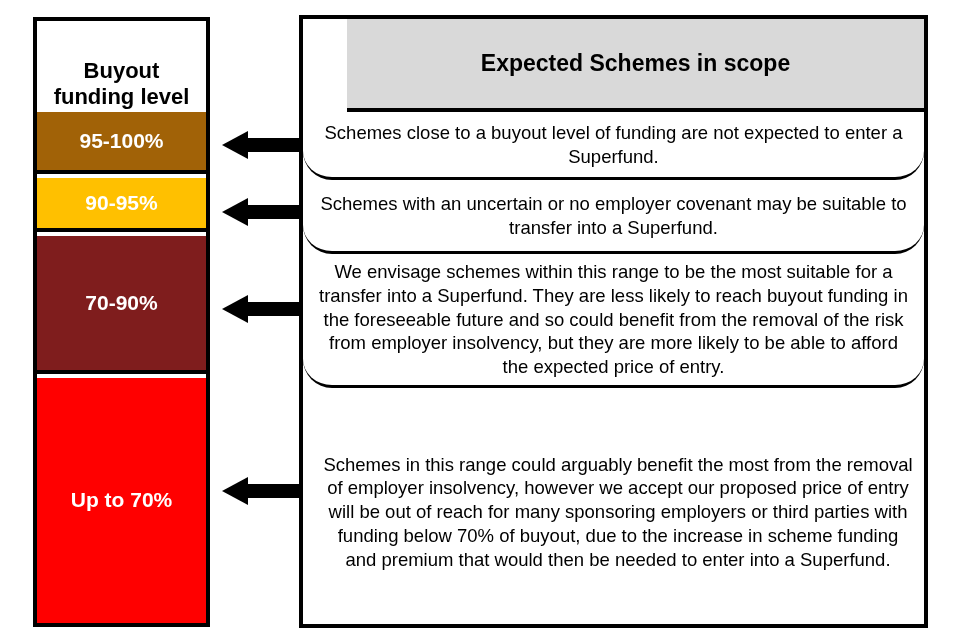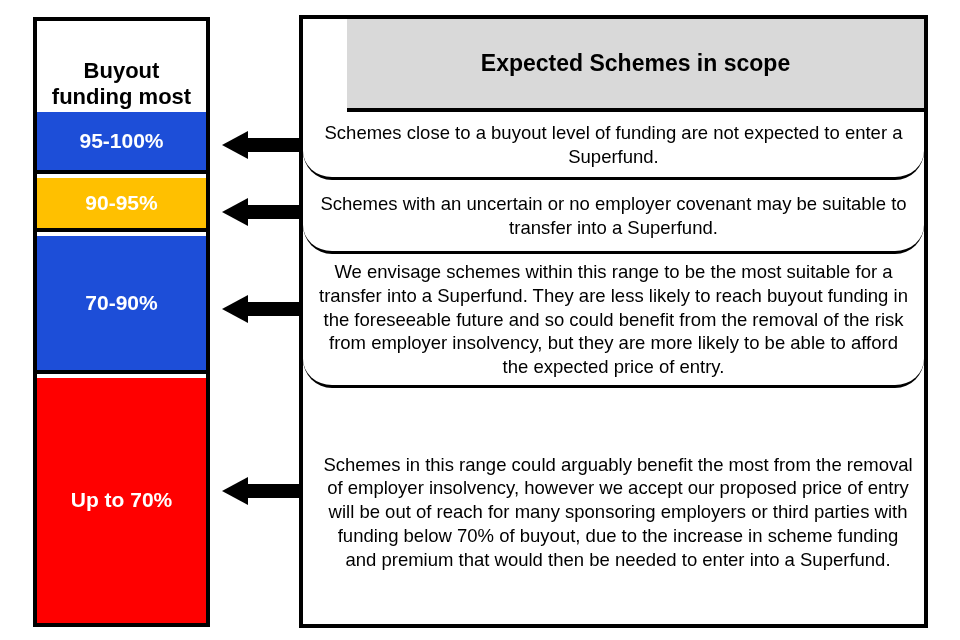--- a/index.html
+++ b/index.html
@@ -51,37 +51,37 @@
     height: 91px;
     background: #ffffff;
     color: #000000;
     font-size: 22px;
     border-bottom: 4px solid #000000;
     margin-top: 19px;
   }
   .scale-black {
     top: 91px;
     height: 62px;
-    background: #1d4ed8;
+    background: #a16207;
     color: #ffffff;
     font-size: 21px;
     border-bottom: 4px solid #000000;
   }
   .scale-amber {
     top: 157px;
     height: 54px;
     background: #ffc000;
     color: #ffffff;
     font-size: 21px;
     border-bottom: 4px solid #000000;
   }
   .scale-green {
     top: 215px;
     height: 138px;
-    background: #1d4ed8;
+    background: #7f1d1d;
     color: #ffffff;
     font-size: 21px;
     border-bottom: 4px solid #000000;
   }
   .scale-red {
     top: 357px;
     height: 245px;
     background: #ff0000;
     color: #ffffff;
     font-size: 21px;
@@ -164,21 +164,21 @@
 </head>
 <body>
 
 <div id="stage">
 
   <div class="scale-column">
 
     <div class="scale-cell scale-head">
       <span>
         <span>Buyout</span><br>
-        <span>funding most</span>
+        <span>funding level</span>
       </span>
     </div>
 
     <div class="scale-cell scale-black">
       <span>95-100%</span>
     </div>
 
     <div class="scale-cell scale-amber">
       <span>90-95%</span>
     </div>

